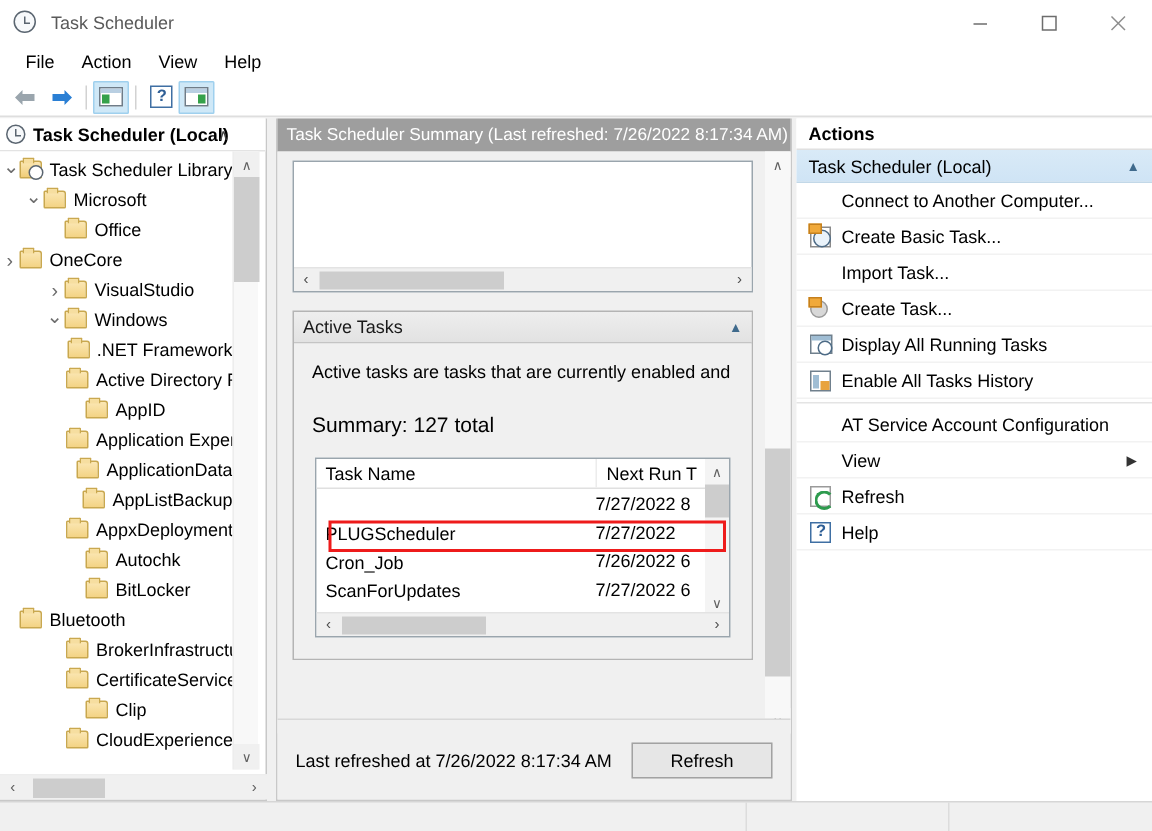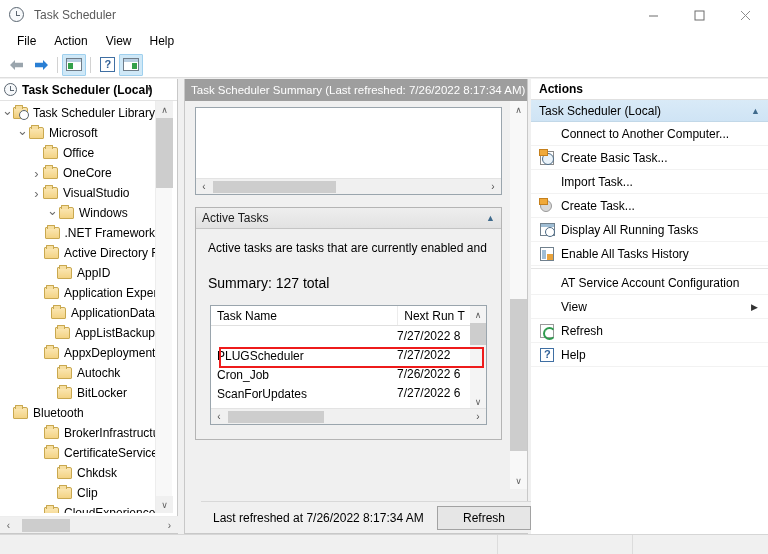--- a/index.html
+++ b/index.html
@@ -173,21 +173,21 @@
     position:absolute; left:8px; top:41px; width:265px; height:21px;
     border:2px solid #ee1b1b; pointer-events:none;
   }
 
   .main-vscroll {
     position:absolute; right:0; top:22px; width:17px; height:388px; background:#f8f8f8;
   }
   .main-vthumb { position:absolute; left:0; top:198px; width:17px; height:152px; background:#cdcdcd; }
 
   .main-footer {
-    position:absolute; left:16px; bottom:0; width:342px; height:32px; background:#f0f0f0;
+    position:absolute; left:0; bottom:0; width:342px; height:54px; background:#f0f0f0;
     border-top:1px solid #d8d8d8; display:flex; align-items:center; padding:0 12px;
   }
   .footer-text { font-size:12px; }
   .refresh-btn {
     margin-left:auto; width:94px; height:24px; background:#e6e6e6;
     border:1px solid #a2a2a2; font-size:12px; display:flex; align-items:center;
     justify-content:center; font-family:"Liberation Sans", sans-serif;
   }
 
   
@@ -329,31 +329,31 @@
         <div class="tnode" style="padding-left: 16px;">
           <span class="tw chev-down"></span>
           <span class="folder"></span>
           <span>Microsoft</span>
         </div>
         <div class="tnode" style="padding-left: 30px;">
           <span class="tw "></span>
           <span class="folder"></span>
           <span>Office</span>
         </div>
+        <div class="tnode" style="">
+          <span class="tw chev-right"></span>
+          <span class="folder"></span>
+          <span>OneCore</span>
+        </div>
         <div class="tnode" style="padding-left: 30px;">
           <span class="tw chev-right"></span>
           <span class="folder"></span>
-          <span>OneCore</span>
+          <span>VisualStudio</span>
         </div>
         <div class="tnode" style="padding-left: 30px;">
-          <span class="tw chev-right"></span>
-          <span class="folder"></span>
-          <span>VisualStudio</span>
-        </div>
-        <div class="tnode" style="padding-left: 46px;">
           <span class="tw chev-down"></span>
           <span class="folder"></span>
           <span>Windows</span>
         </div>
         <div class="tnode" style="padding-left: 44px; align-items: center;">
           <span class="tw "></span>
           <span class="folder"></span>
           <span>.NET Framework</span>
         </div>
         <div class="tnode" style="padding-left: 44px;">
@@ -403,25 +403,20 @@
         </div>
         <div class="tnode" style="padding-left: 44px;">
           <span class="tw "></span>
           <span class="folder"></span>
           <span>BrokerInfrastructure</span>
         </div>
         <div class="tnode" style="padding-left: 44px;">
           <span class="tw "></span>
           <span class="folder"></span>
           <span>CertificateServicesClient</span>
-        </div>
-        <div class="tnode" style="padding-left: 44px;">
-          <span class="tw "></span>
-          <span class="folder"></span>
-          <span>Chkdsk</span>
         </div>
         <div class="tnode" style="padding-left: 44px;">
           <span class="tw "></span>
           <span class="folder"></span>
           <span>Clip</span>
         </div>
         <div class="tnode" style="padding-left: 44px;">
           <span class="tw "></span>
           <span class="folder"></span>
           <span>CloudExperienceHost</span>

